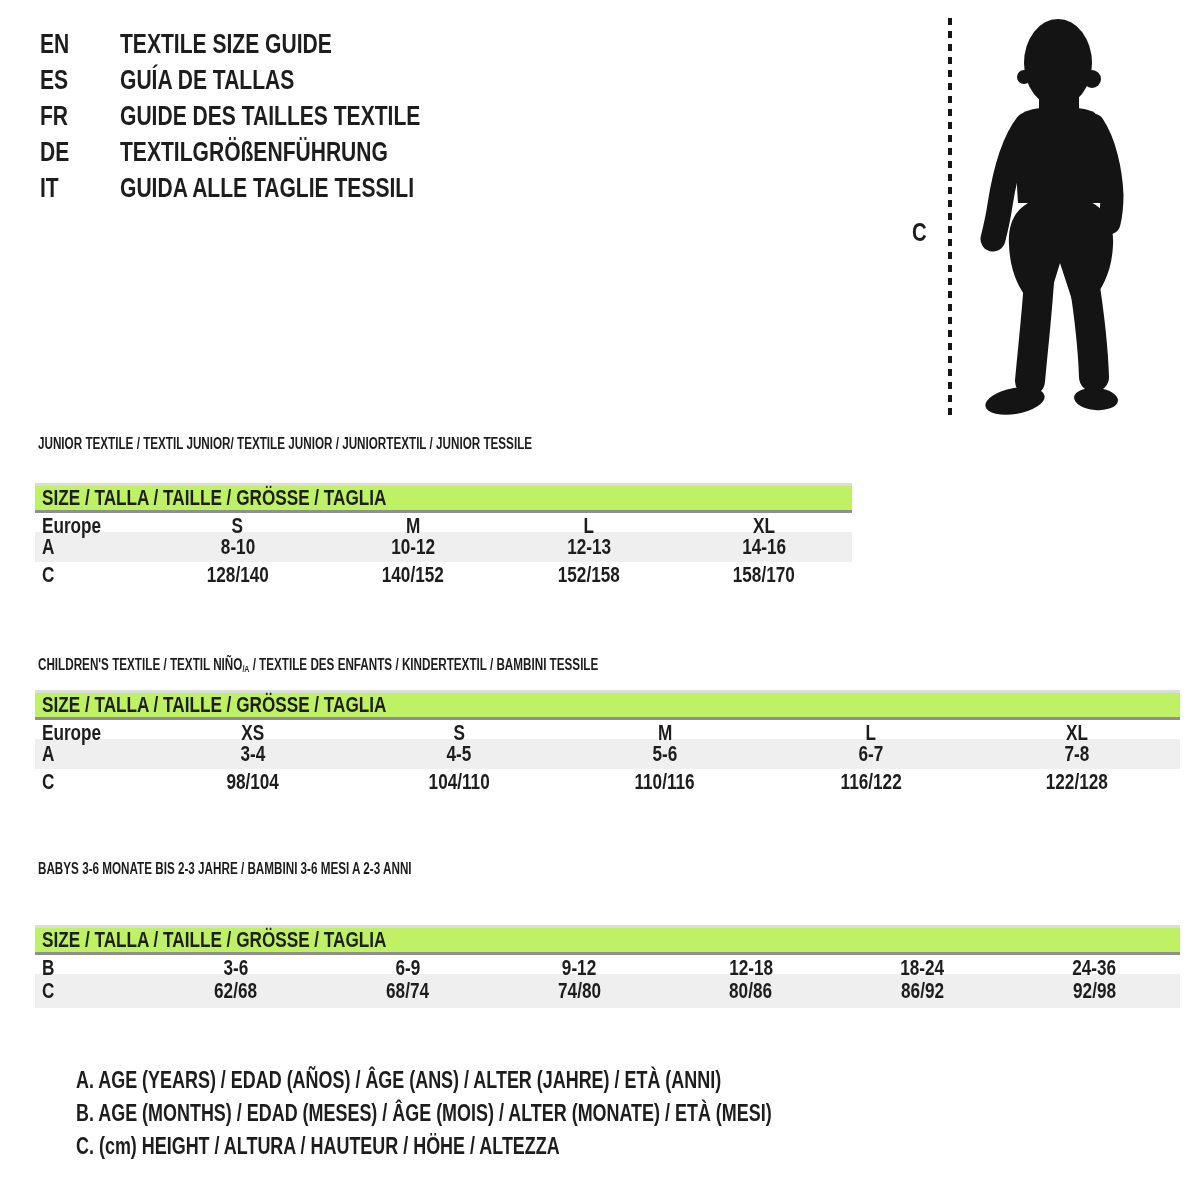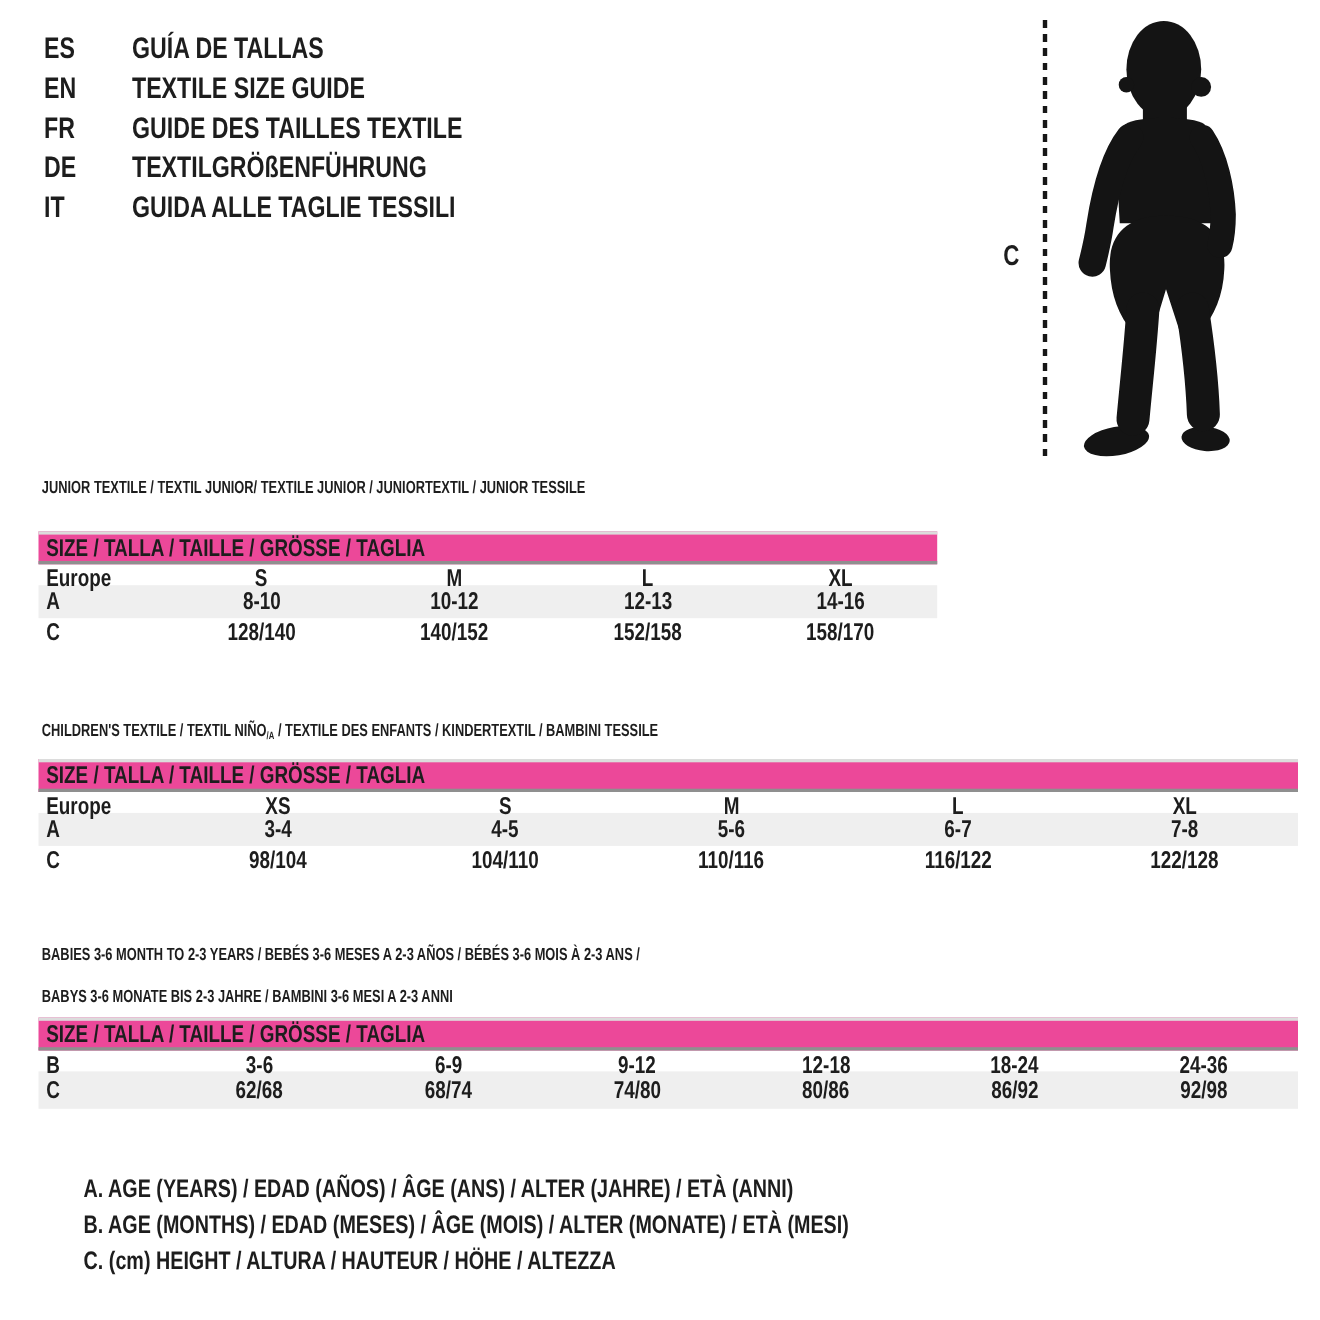--- a/index.html
+++ b/index.html
@@ -30,21 +30,21 @@
   .t-children { top:656px; }
   .t-babies   { top:850px; line-height:38px; }
   .sub { font-size:.6em; vertical-align:-.25em; }
 
   
   .tbl { position:absolute; left:35px; }
   .tbl-junior   { top:483px; width:817px; }
   .tbl-children { top:690px; width:1145px; }
   .tbl-babies   { top:925px; width:1145px; }
   .size-bar {
-    box-sizing:border-box; height:30px; background:#ec4899;
+    box-sizing:border-box; height:30px; background:#bef264;
     border-top:3px solid #dcdcdc; border-bottom:3px solid #8f8f8f;
     display:flex; align-items:center; padding-left:7px; font-size:22px;
   }
   .trow { display:grid; align-items:center; font-size:22px; height:19px; }
   .trow.shaded { background:#efefef; }
   .tbl-junior .trow.shaded, .tbl-children .trow.shaded { height:30px; }
   .tbl-babies .trow.shaded { height:34px; }
   .cols4 { grid-template-columns:115px repeat(4,1fr); }
   .cols5 { grid-template-columns:115px repeat(5,1fr); }
   .cols6 { grid-template-columns:115px repeat(6,1fr); }
@@ -52,26 +52,26 @@
   .cell.lbl { text-align:left; padding-left:7px; }
 
   
   .legend { position:absolute; left:38px; top:1064px; font-size:23px; line-height:33px;margin-left:38px; }
 </style>
 </head>
 <body>
 
 <div class="langs">
   <div class="lang-row">
+    <span class="lang-code"><span class="cnd">EN</span></span>
+    <span class="cnd">TEXTILE SIZE GUIDE</span>
+  </div>
+  <div class="lang-row">
     <span class="lang-code"><span class="cnd">ES</span></span>
     <span class="cnd">GUÍA DE TALLAS</span>
-  </div>
-  <div class="lang-row">
-    <span class="lang-code"><span class="cnd">EN</span></span>
-    <span class="cnd">TEXTILE SIZE GUIDE</span>
   </div>
   <div class="lang-row">
     <span class="lang-code"><span class="cnd">FR</span></span>
     <span class="cnd">GUIDE DES TAILLES TEXTILE</span>
   </div>
   <div class="lang-row">
     <span class="lang-code"><span class="cnd">DE</span></span>
     <span class="cnd">TEXTILGRÖßENFÜHRUNG</span>
   </div>
   <div class="lang-row">
@@ -158,21 +158,20 @@
     <div class="cell lbl"><span class="cnd">C</span></div>
     <div class="cell"><span class="cnd ctr">98/104</span></div>
     <div class="cell"><span class="cnd ctr">104/110</span></div>
     <div class="cell"><span class="cnd ctr">110/116</span></div>
     <div class="cell"><span class="cnd ctr">116/122</span></div>
     <div class="cell"><span class="cnd ctr">122/128</span></div>
   </div>
 </div>
 
 <div class="sec-title t-babies">
-  <div><span class="cnd nar">BABIES 3-6 MONTH TO 2-3 YEARS / BEBÉS 3-6 MESES A 2-3 AÑOS / BÉBÉS 3-6 MOIS À 2-3 ANS /</span></div>
   <div><span class="cnd nar">BABYS 3-6 MONATE BIS 2-3 JAHRE / BAMBINI 3-6 MESI A 2-3 ANNI</span></div>
 </div>
 
 <div class="tbl tbl-babies">
   <div class="size-bar">
     <span class="cnd">SIZE / TALLA / TAILLE / GRÖSSE / TAGLIA</span>
   </div>
   <div class="trow cols6">
     <div class="cell lbl"><span class="cnd">B</span></div>
     <div class="cell"><span class="cnd ctr">3-6</span></div>

